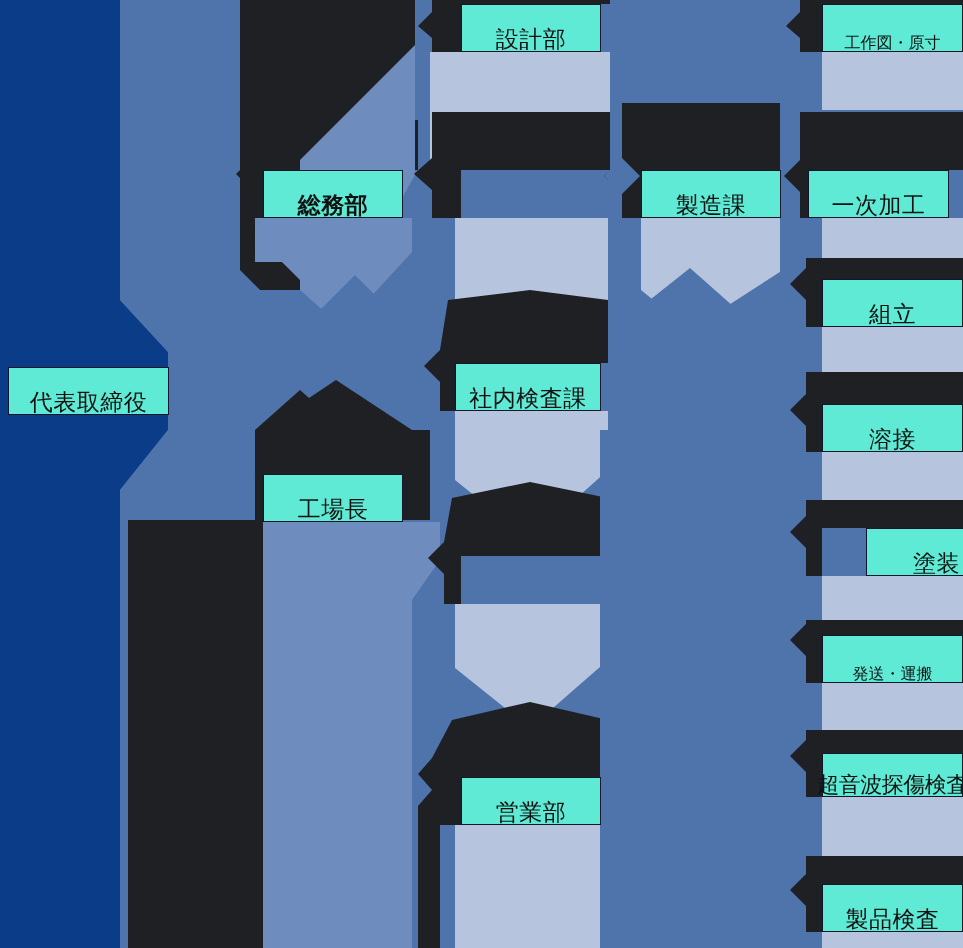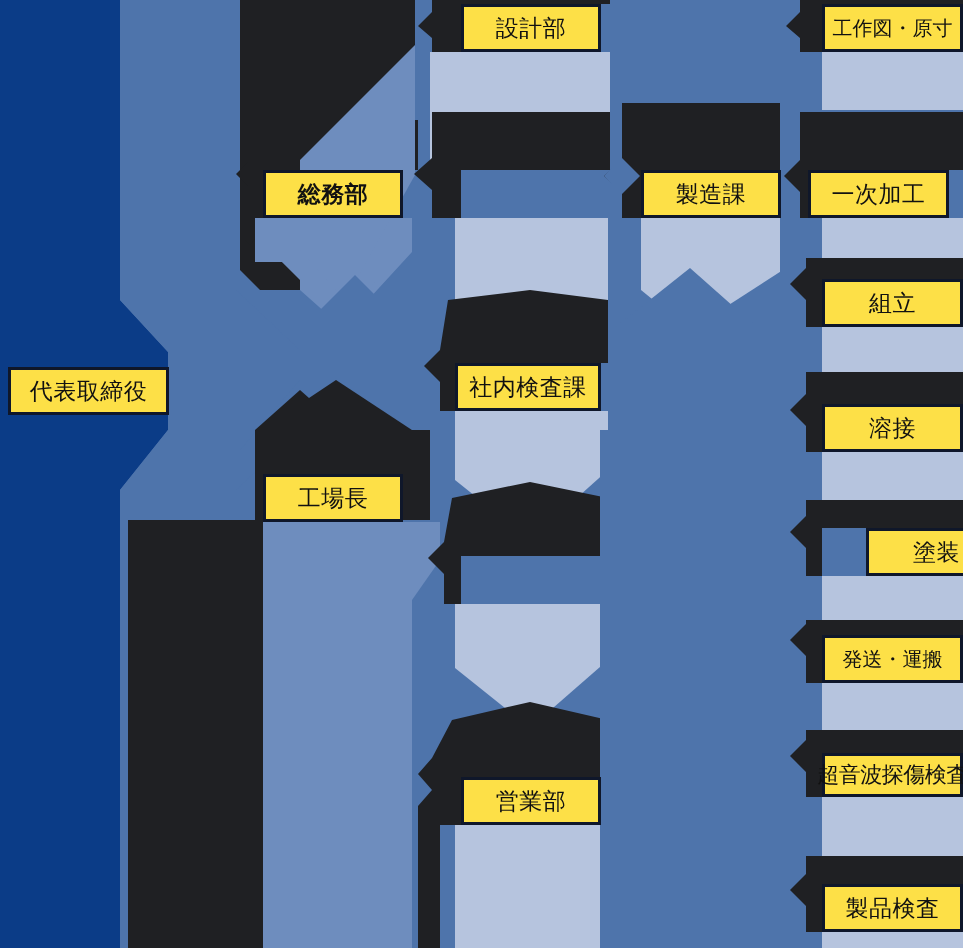--- a/index.html
+++ b/index.html
@@ -8,34 +8,34 @@
     position:relative;
     width:963px;
     height:948px;
     overflow:hidden;
     font-family:"DejaVu Sans","Liberation Sans",sans-serif;
   }
   #stage svg{position:absolute;left:0;top:0;width:963px;height:948px;display:block;}
 
   .node-label{
     position:absolute;
-    background:#fde047;
-    border:3px solid #0f172a;
+    background:#5eead4;
+    border:1px solid #0f172a;
     box-sizing:border-box;
     display:flex;
-    align-items:center;
+    align-items:flex-end;
     justify-content:center;
     color:#111111;
     font-size:23px;
     line-height:1;
     letter-spacing:0.5px;
     white-space:nowrap;
     z-index:5;
   }
-  .node-label.small{font-size:20px;letter-spacing:0px;}
+  .node-label.small{font-size:16px;letter-spacing:0px;}
   .node-label.tiny{font-size:22px;letter-spacing:-0.5px;}
 </style>
 </head>
 <body>
 
 <div id="stage">
 
   <svg viewBox="0 0 963 948" preserveAspectRatio="none">
 
     <rect x="0" y="0" width="963" height="948" fill="#4E74AB"></rect>

